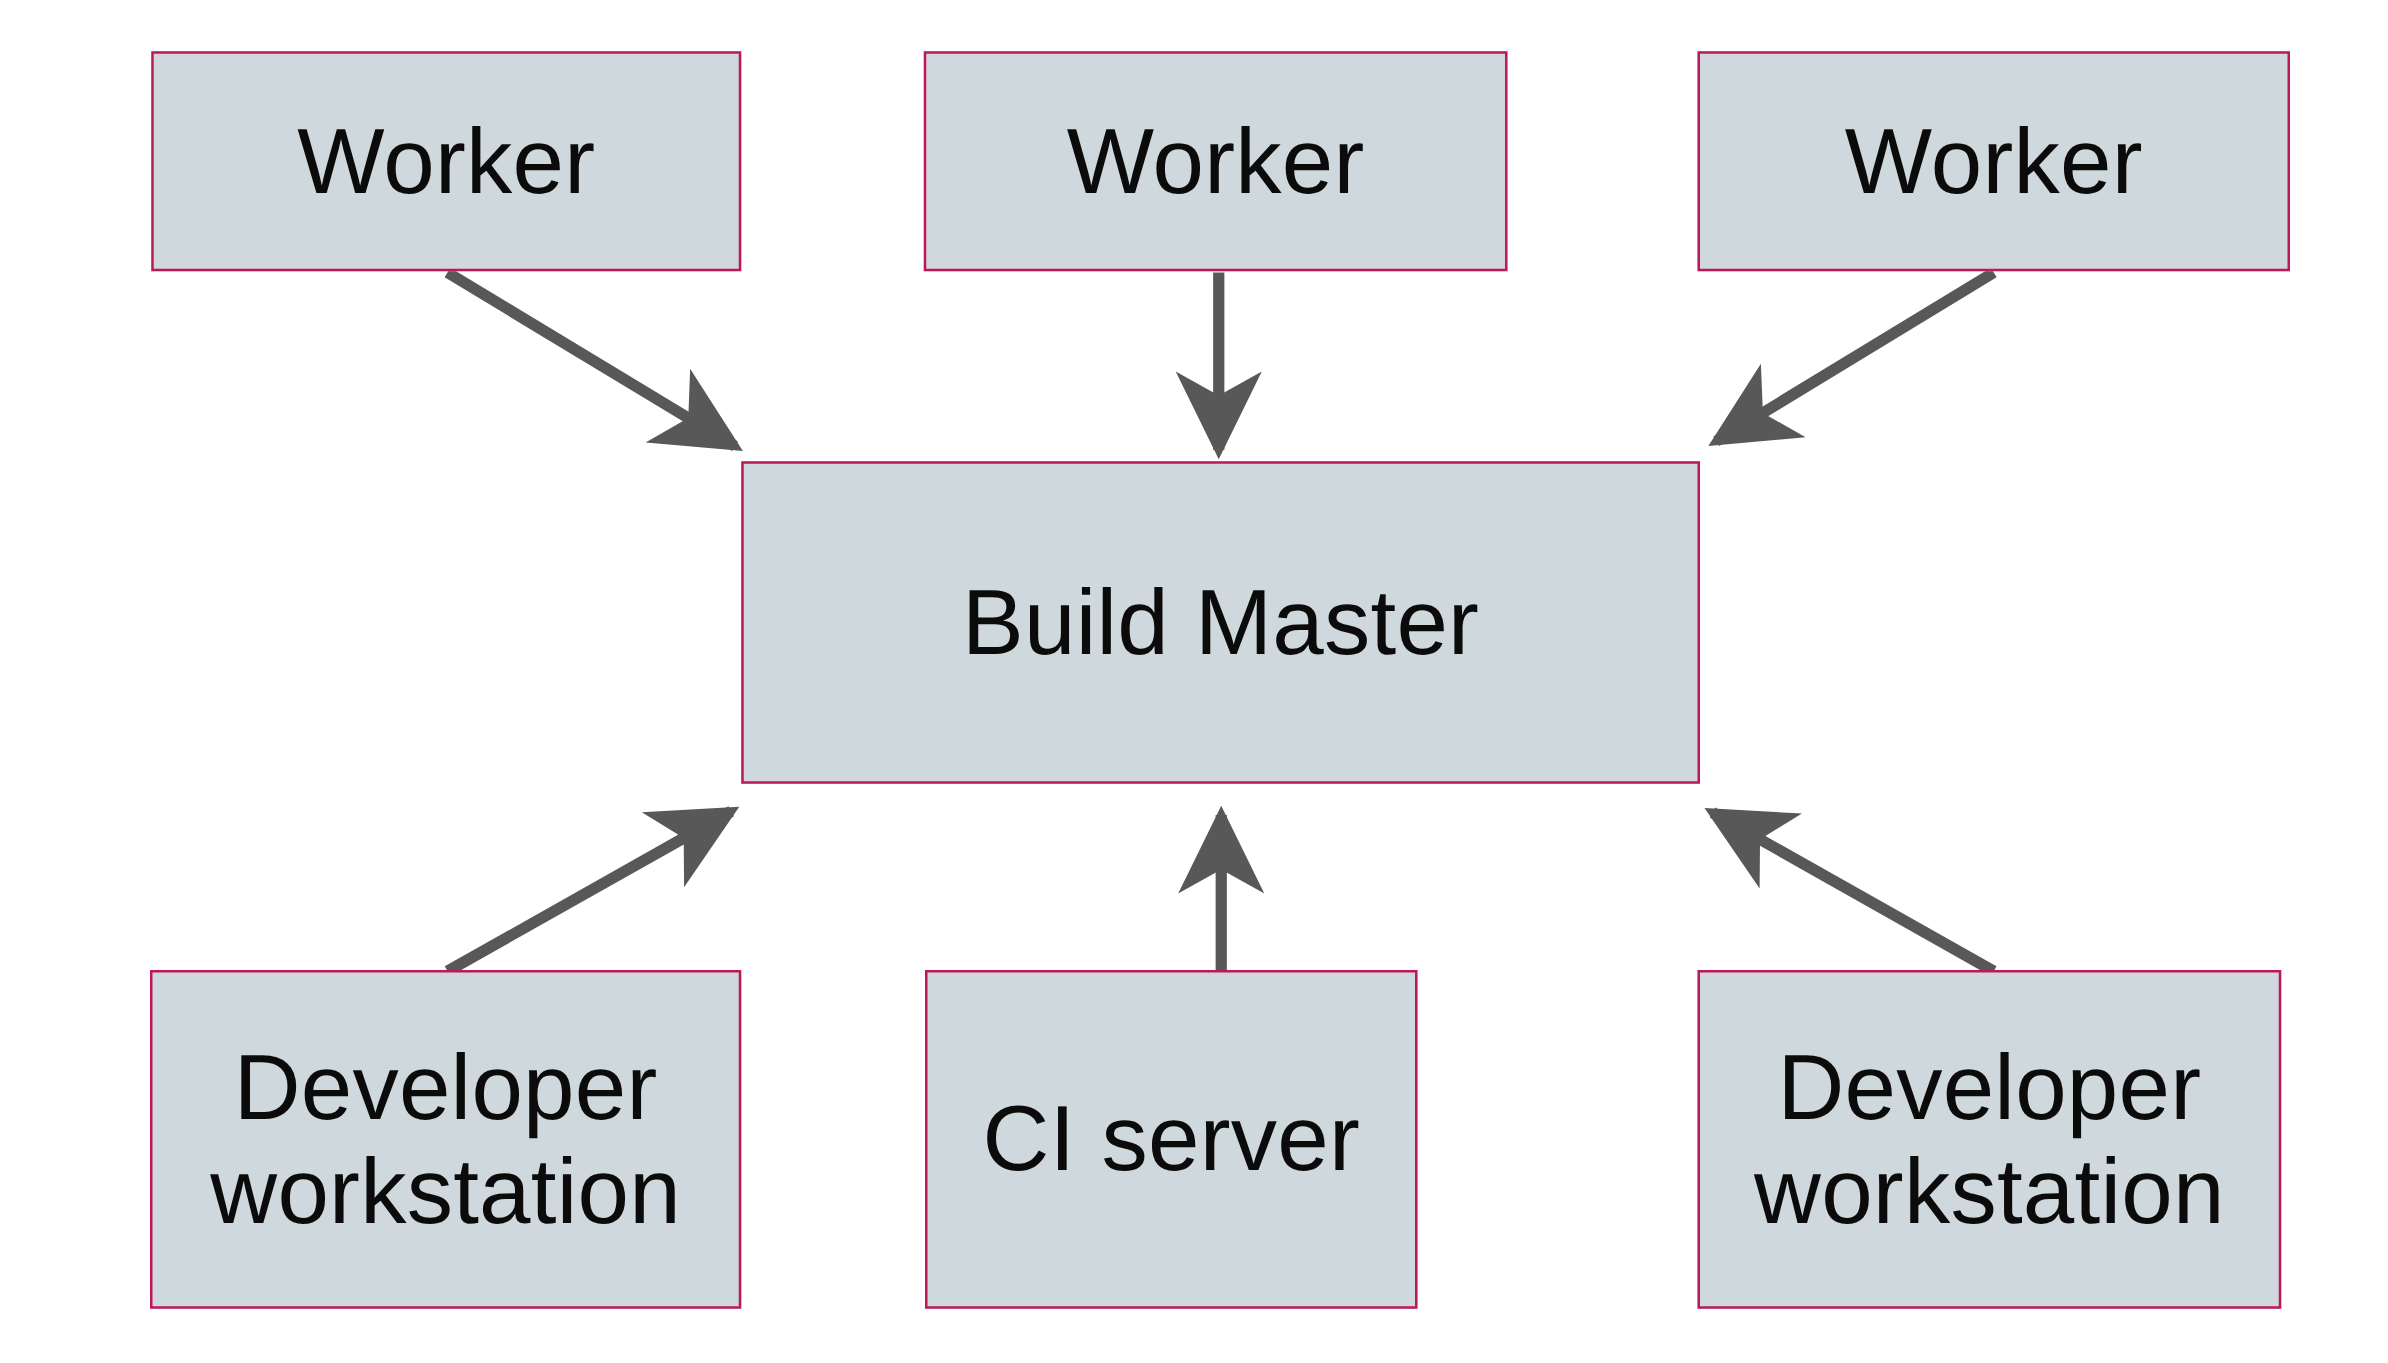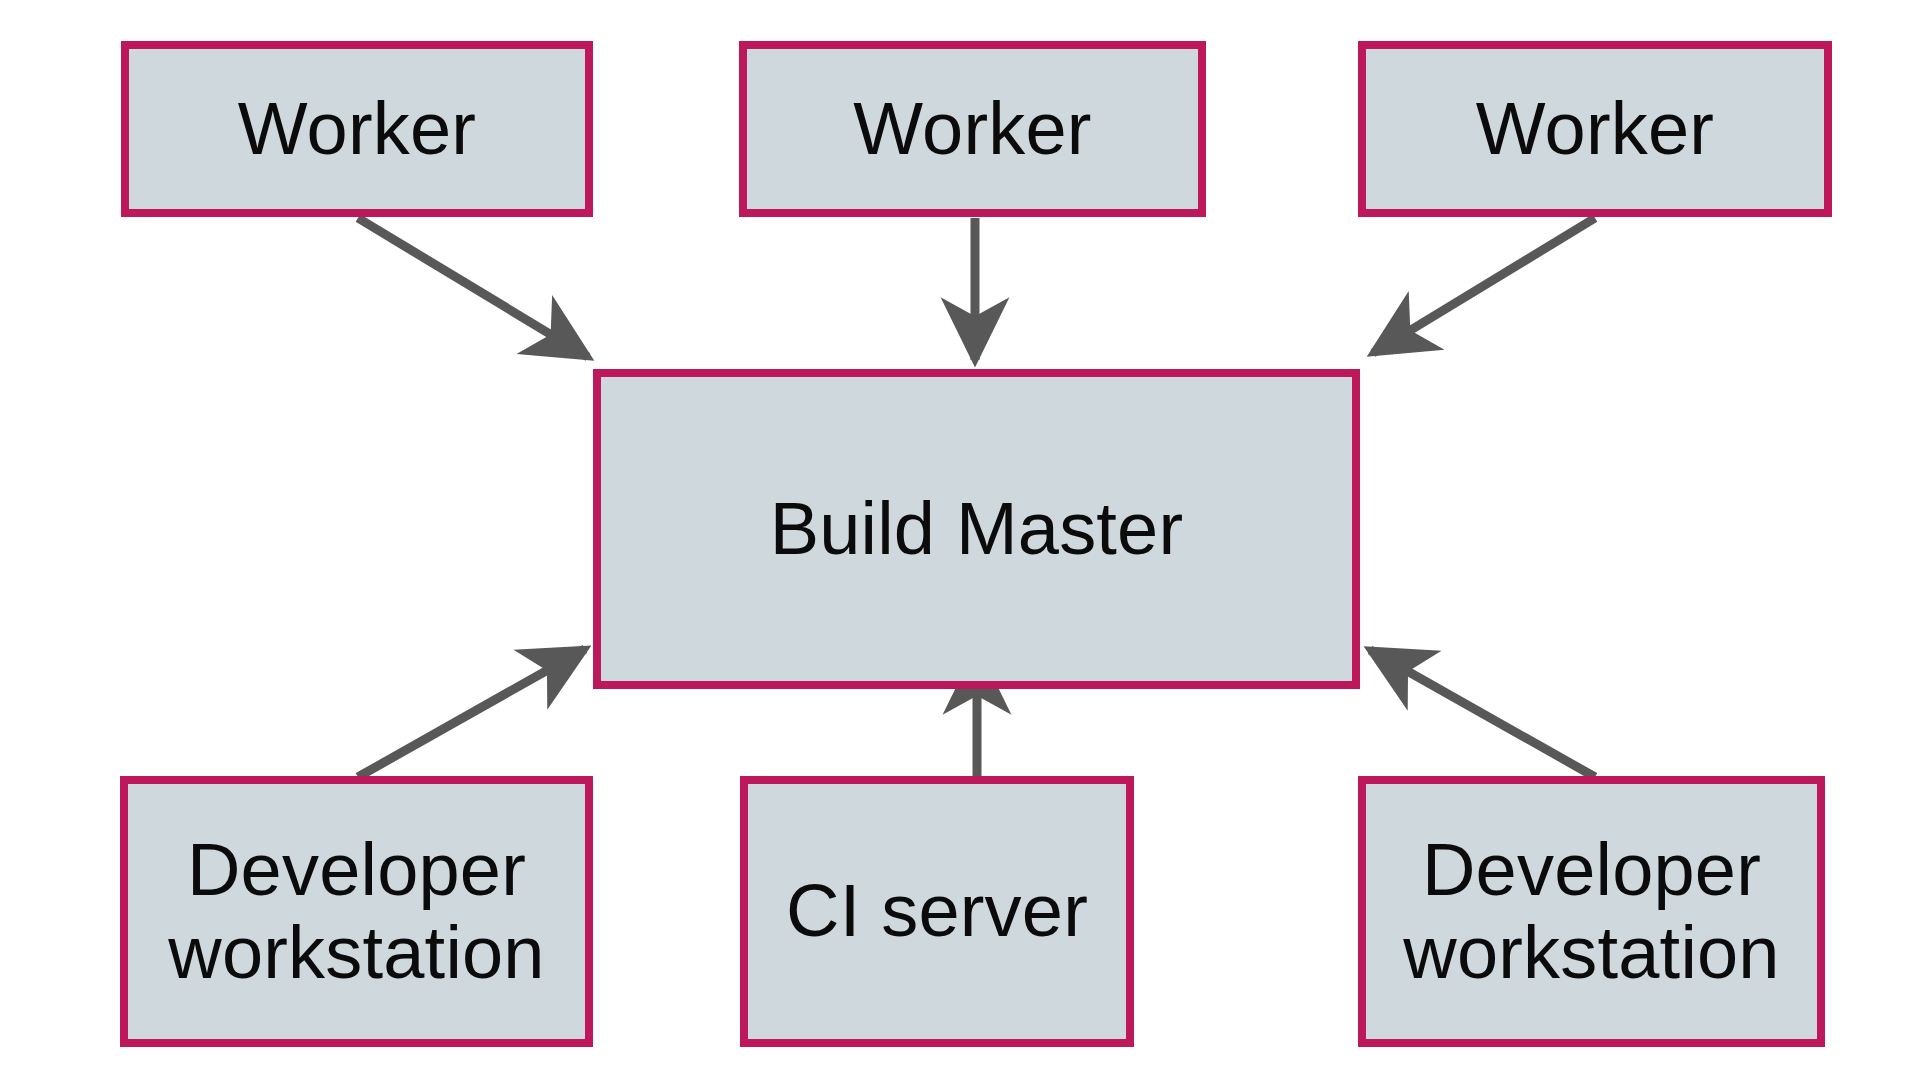--- a/index.html
+++ b/index.html
@@ -24,21 +24,21 @@
     left: 0;
     top: 0;
     width: 1910px;
     height: 1090px;
     pointer-events: none;
   }
   .node {
     position: absolute;
     box-sizing: border-box;
     background: #cfd8dc;
-    border: 8px solid #be185d;
+    border: 2px solid #be185d;
     display: flex;
     align-items: center;
     justify-content: center;
     text-align: center;
     color: #0b0b0b;
     font-weight: 400;
     line-height: 1.12;
     letter-spacing: 0.2px;
     -webkit-font-smoothing: antialiased;
   }
@@ -47,21 +47,21 @@
     padding: 0 10px;
     white-space: pre-line;
   }
 
   
   #node-worker-1 { left: 121px;  top: 41px;  width: 472px; height: 176px; font-size: 74px; }
   #node-worker-2 { left: 739px;  top: 41px;  width: 467px; height: 176px; font-size: 74px; }
   #node-worker-3 { left: 1358px; top: 41px;  width: 474px; height: 176px; font-size: 74px; }
 
   
-  #node-build-master { left: 593px; top: 369px; width: 767px; height: 320px; font-size: 74px; }
+  #node-build-master { left: 593px; top: 369px; width: 767px; height: 258px; font-size: 74px; }
 
   
   #node-dev-workstation-1 { left: 120px;  top: 776px; width: 473px; height: 271px; font-size: 74px; }
   #node-ci-server        { left: 740px;  top: 776px; width: 394px; height: 271px; font-size: 74px; }
   #node-dev-workstation-2 { left: 1358px; top: 776px; width: 467px; height: 271px; font-size: 74px; }
 </style>
 </head>
 <body>
 
 <div id="canvas">

